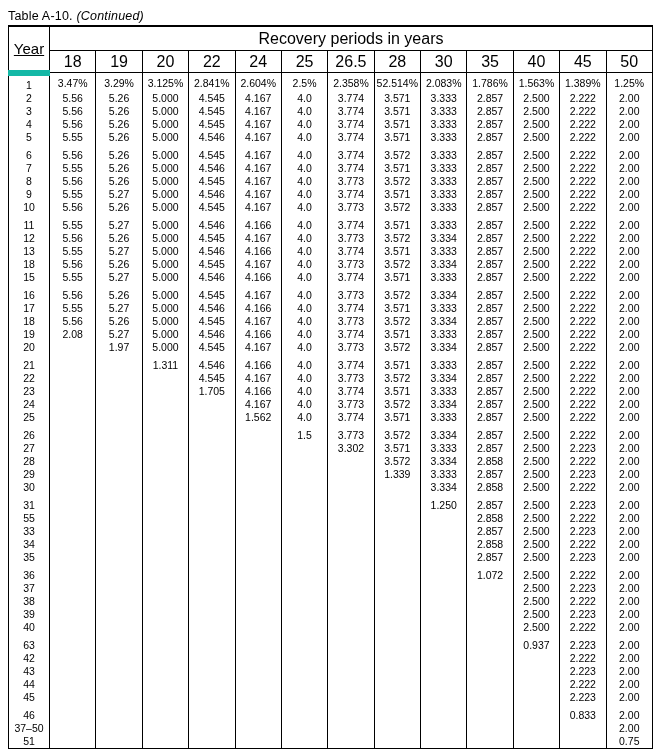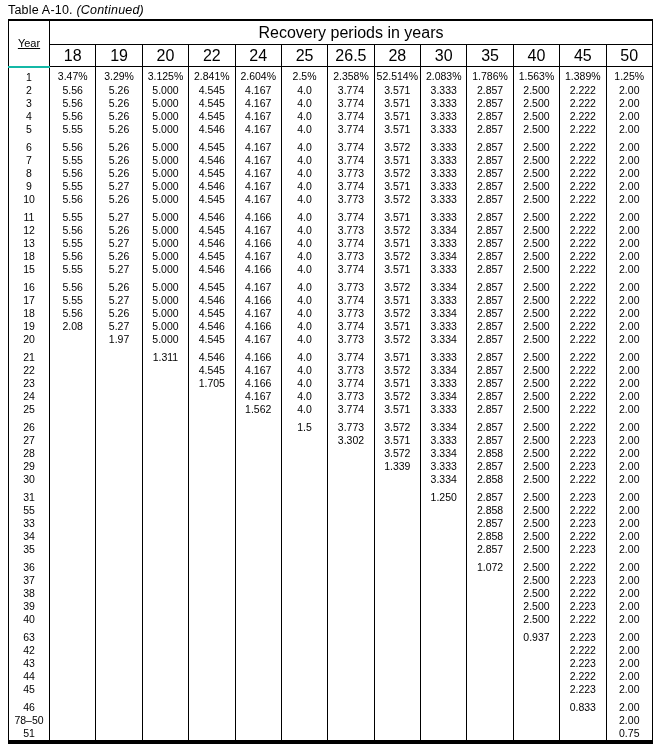--- a/index.html
+++ b/index.html
@@ -9,21 +9,21 @@
     width: 658px;
     height: 749px;
     overflow: hidden;
     font-family: "Liberation Sans", sans-serif;
     color: #000000;
   }
   .page {
     width: 658px;
     height: 749px;
     box-sizing: border-box;
-    padding: 3px 5px 0 8px;
+    padding: 9px 5px 0 8px;
   }
   .table-title {
     font-size: 12.5px;
     line-height: 14px;
     margin: 0 0 2px 0;
     color: #000000;
     letter-spacing: 0.2px;
   }
   .table-title i { font-style: italic; }
   table.depr {
@@ -44,22 +44,22 @@
     white-space: nowrap;
   }
   
   table.depr th + th,
   table.depr td + td { border-left: 1px solid #000; }
 
   thead th { font-size: 16px; }
   th.year-head {
     width: 40px;
     border-right: 1px solid #000;
-    border-bottom: 2px solid #14b8a6;
-    font-size: 11px;
+    border-bottom: 6px solid #14b8a6;
+    font-size: 15px;
     text-decoration: underline;
   }
   th.group-head {
     height: 23px;
     border-bottom: 1px solid #000;
   }
   tr.col-head-row th {
     height: 21px;
     border-bottom: 1px solid #000;
   }
@@ -976,21 +976,21 @@
           <td></td>
           <td></td>
           <td></td>
           <td></td>
           <td></td>
           <td></td>
           <td>0.833</td>
           <td>2.00</td>
         </tr>
         <tr>
-          <td>78–50</td>
+          <td>37–50</td>
           <td></td>
           <td></td>
           <td></td>
           <td></td>
           <td></td>
           <td></td>
           <td></td>
           <td></td>
           <td></td>
           <td></td>

